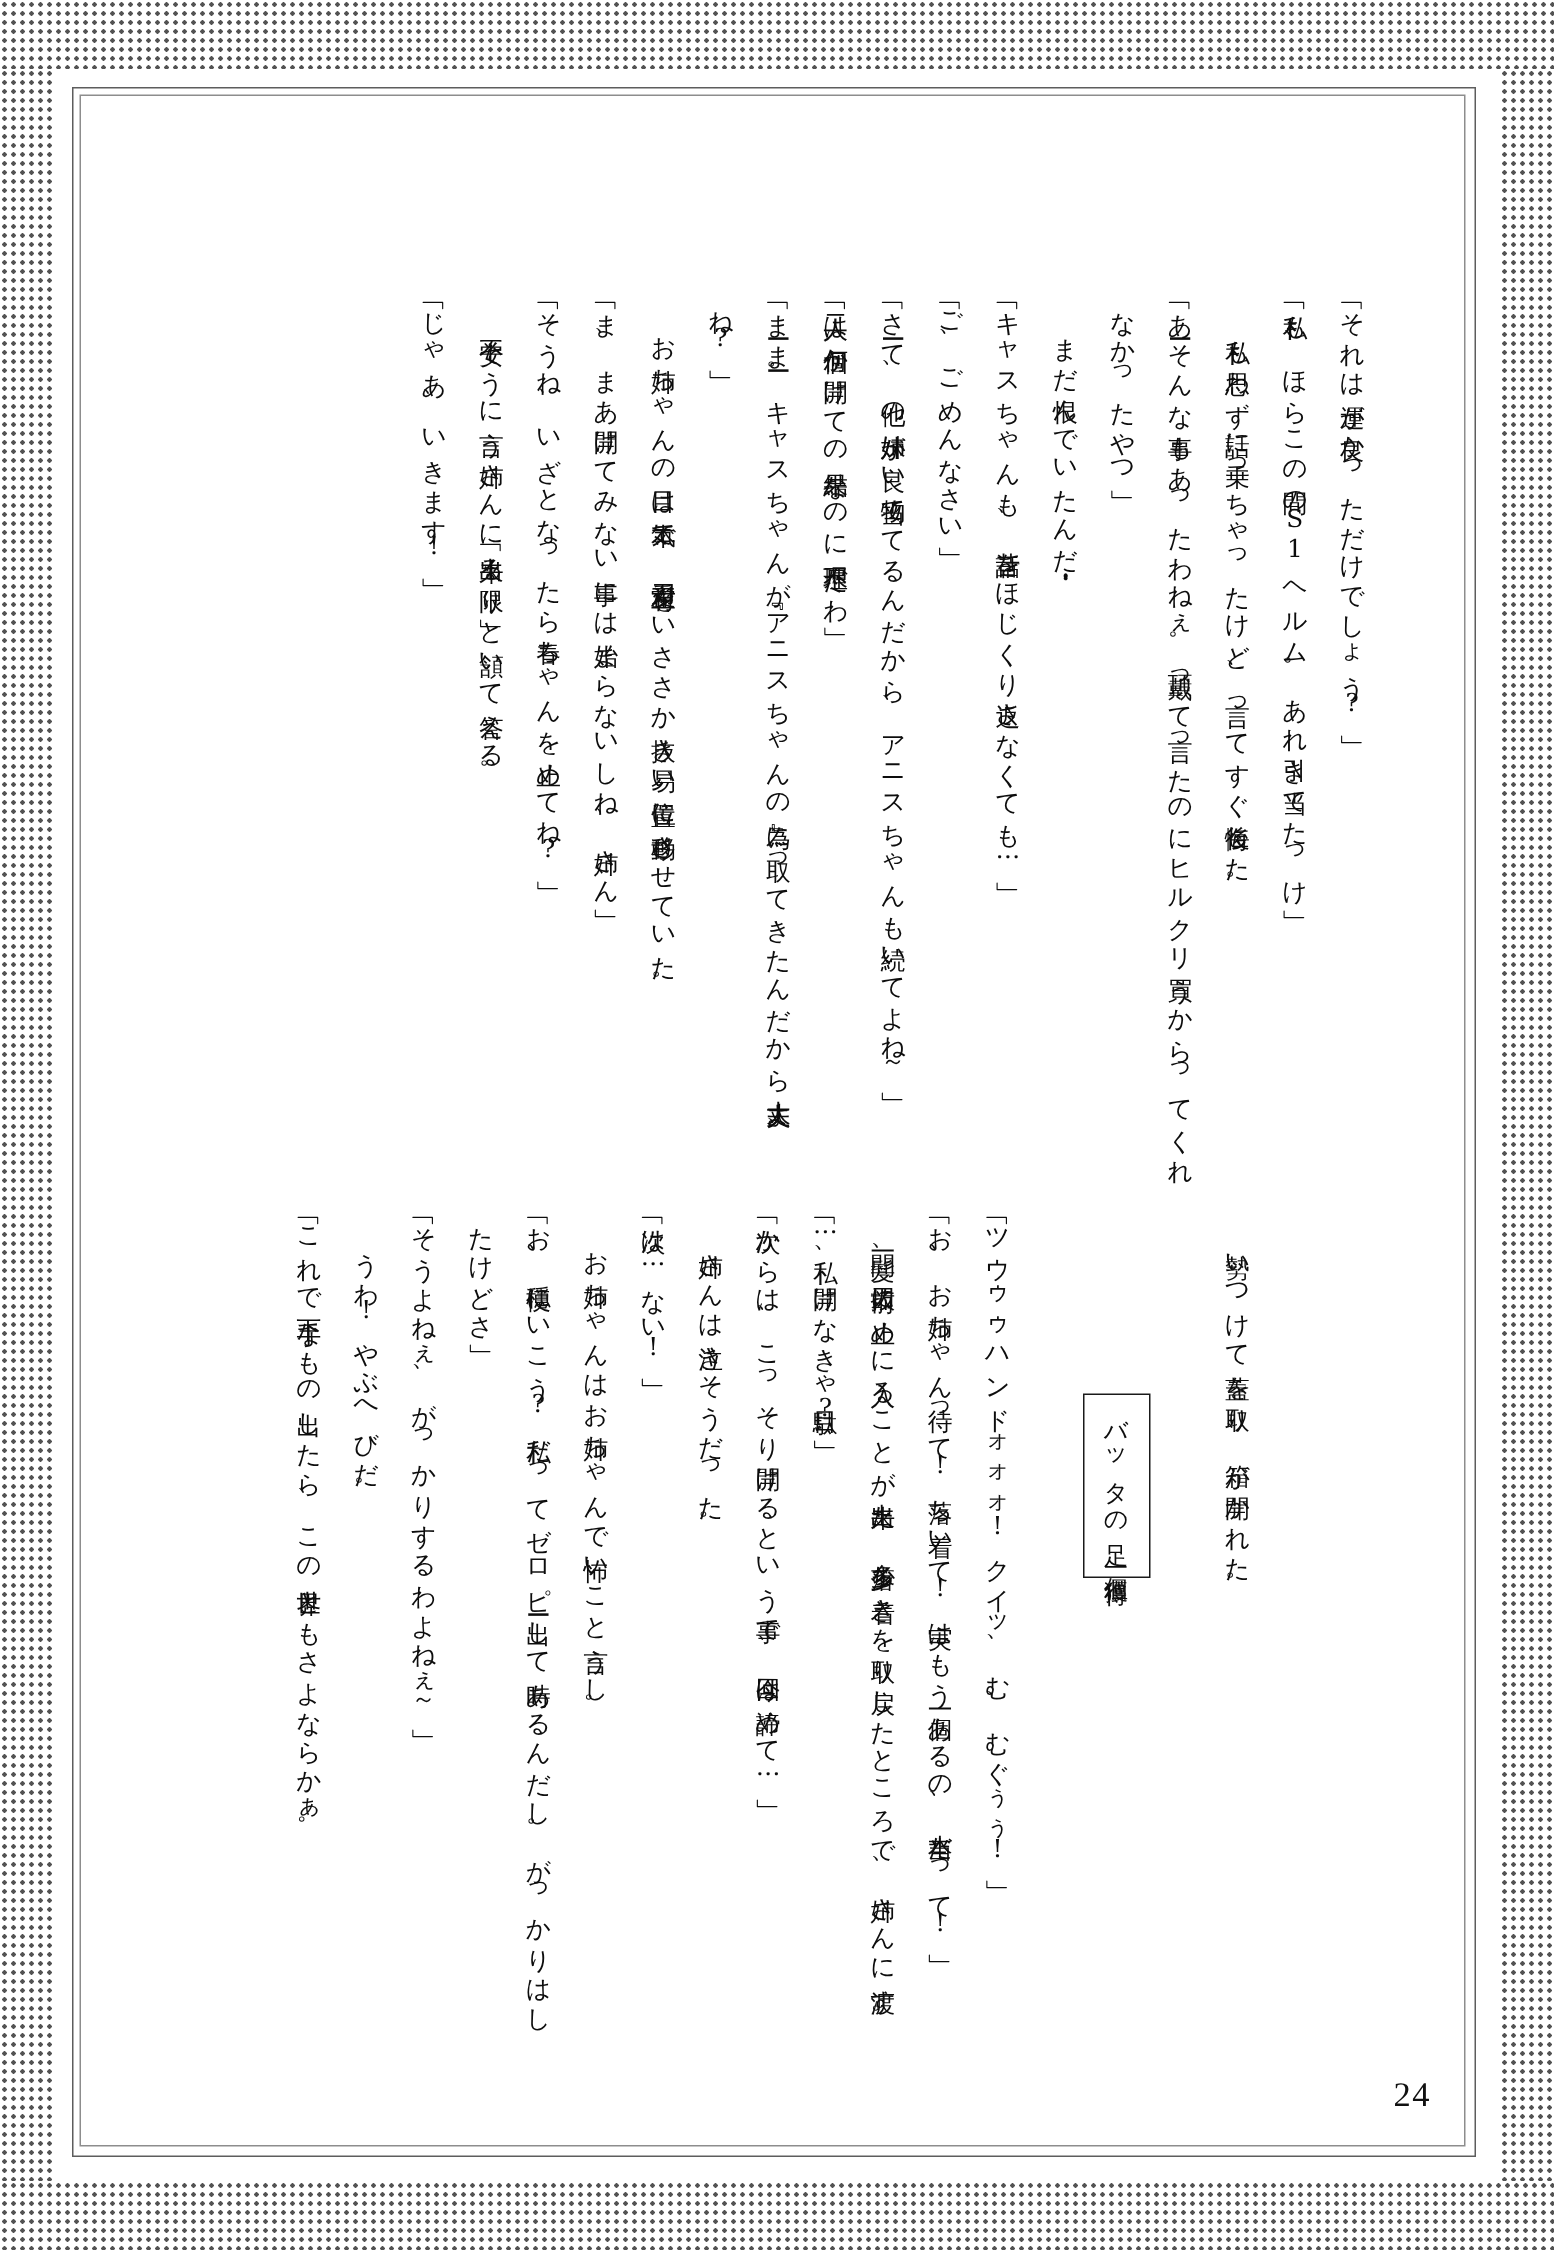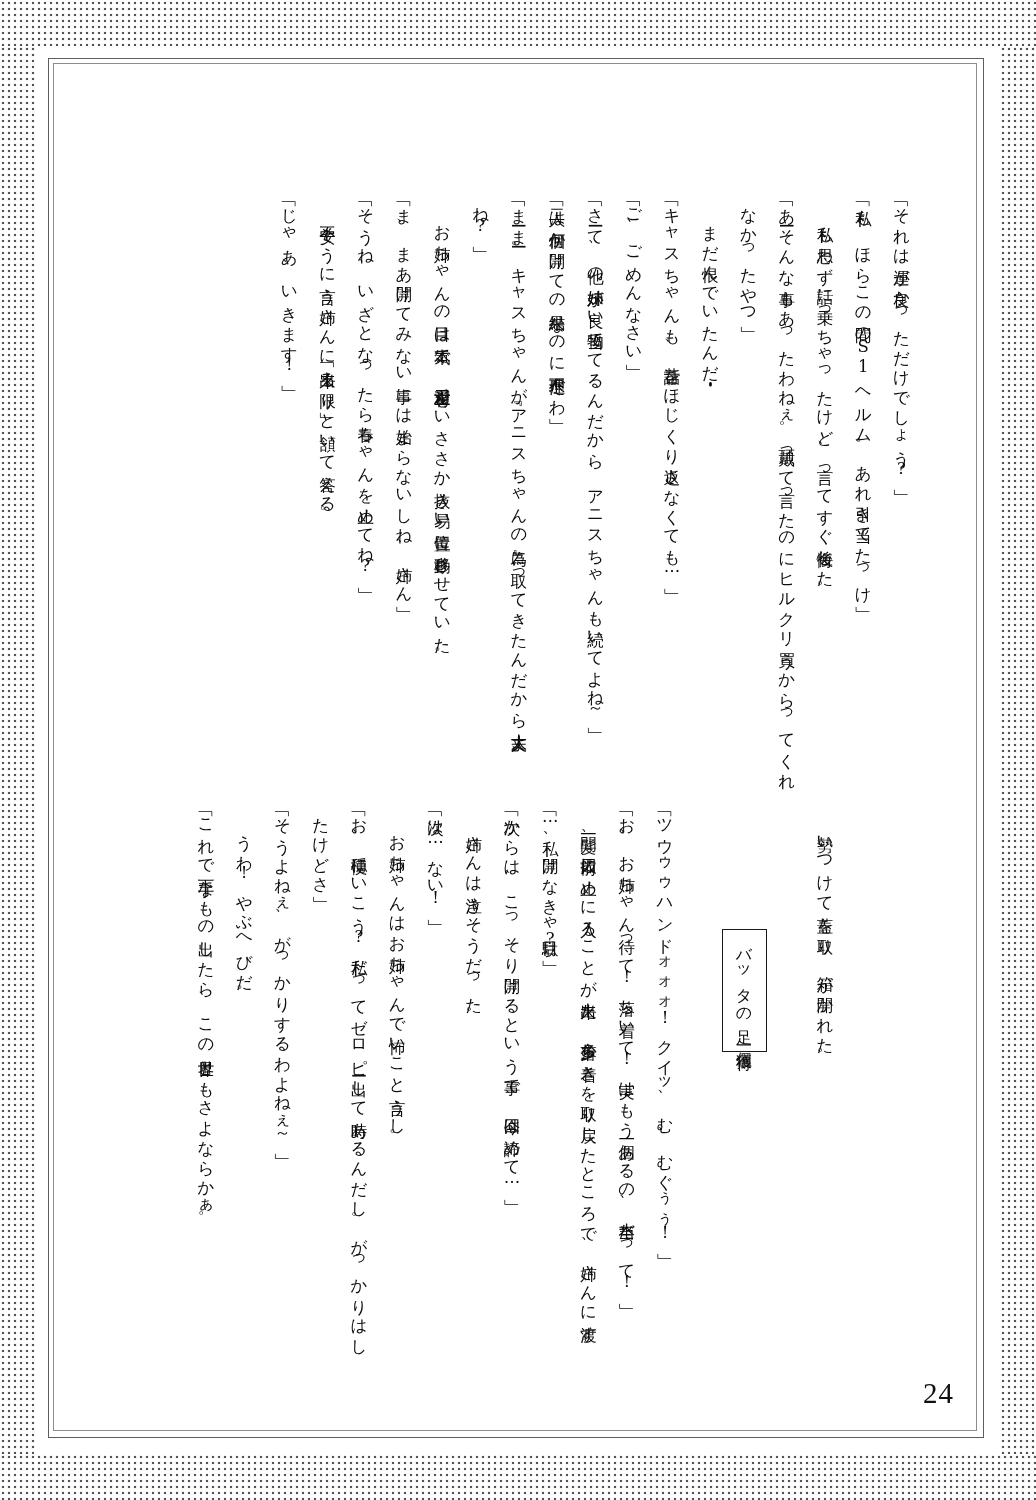--- a/index.html
+++ b/index.html
@@ -103,21 +103,21 @@
 
   
   .narration { display: block; }
 
   
   #page-number {
     position: absolute;
     right: 46px;
     bottom: 44px;
     font-family: "Liberation Serif", "DejaVu Serif", serif;
-    font-size: 29px;
+    font-size: 23px;
     color: #111111;
     letter-spacing: 1px;
   }
 </style>
 </head>
 <body>
 
 <div id="page">
 
   <div class="dots" id="dots-top"></div>

